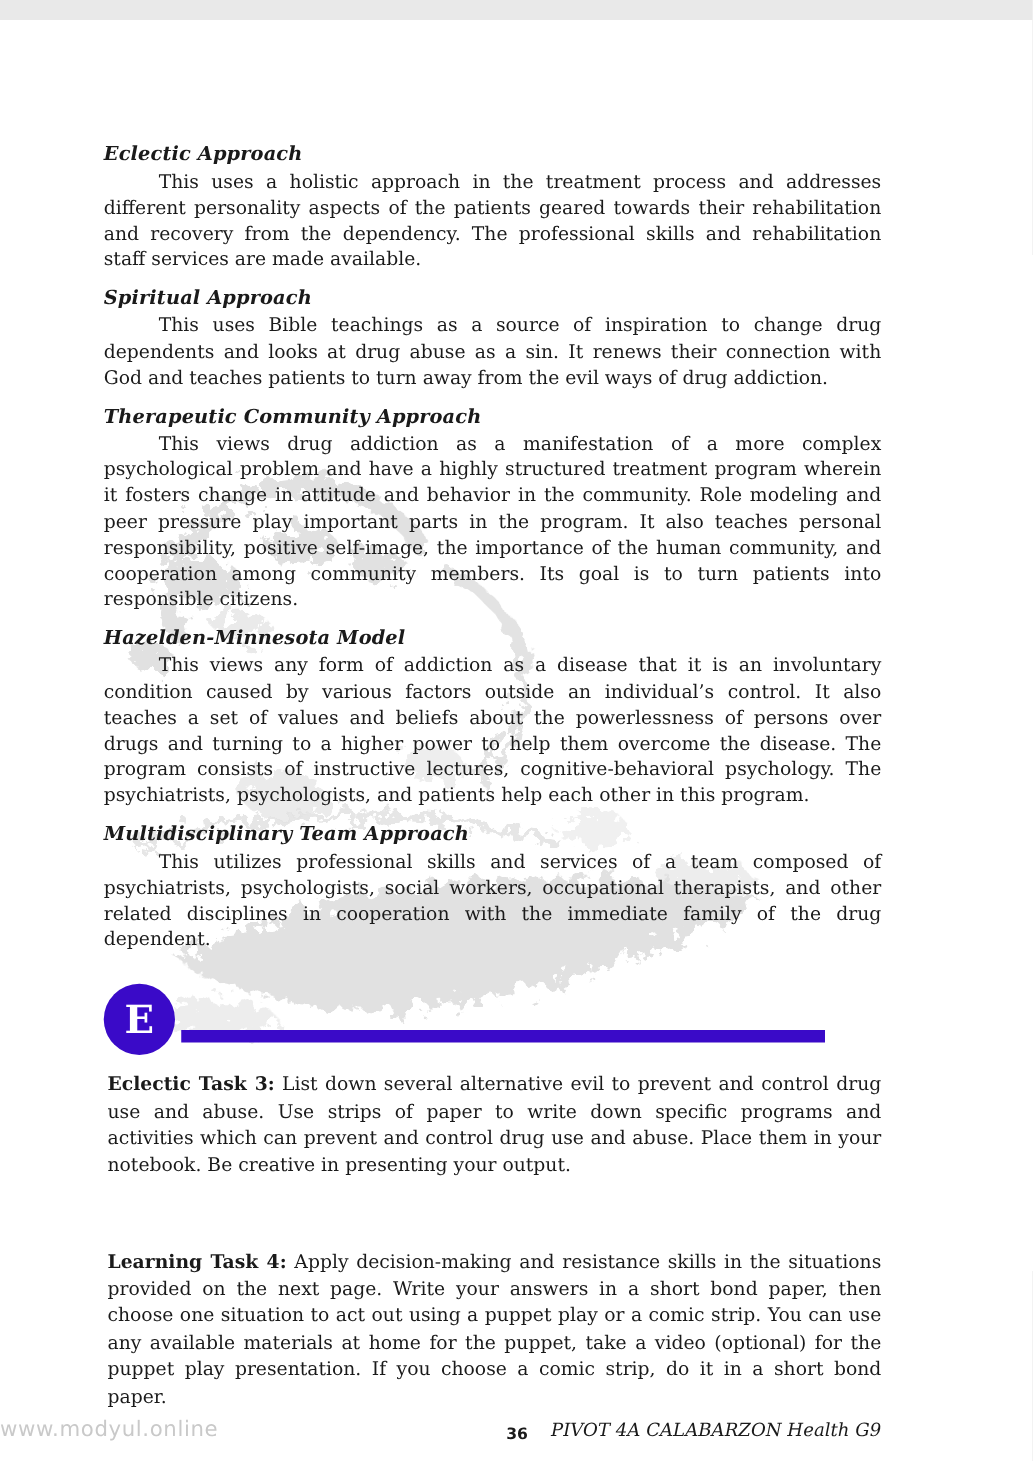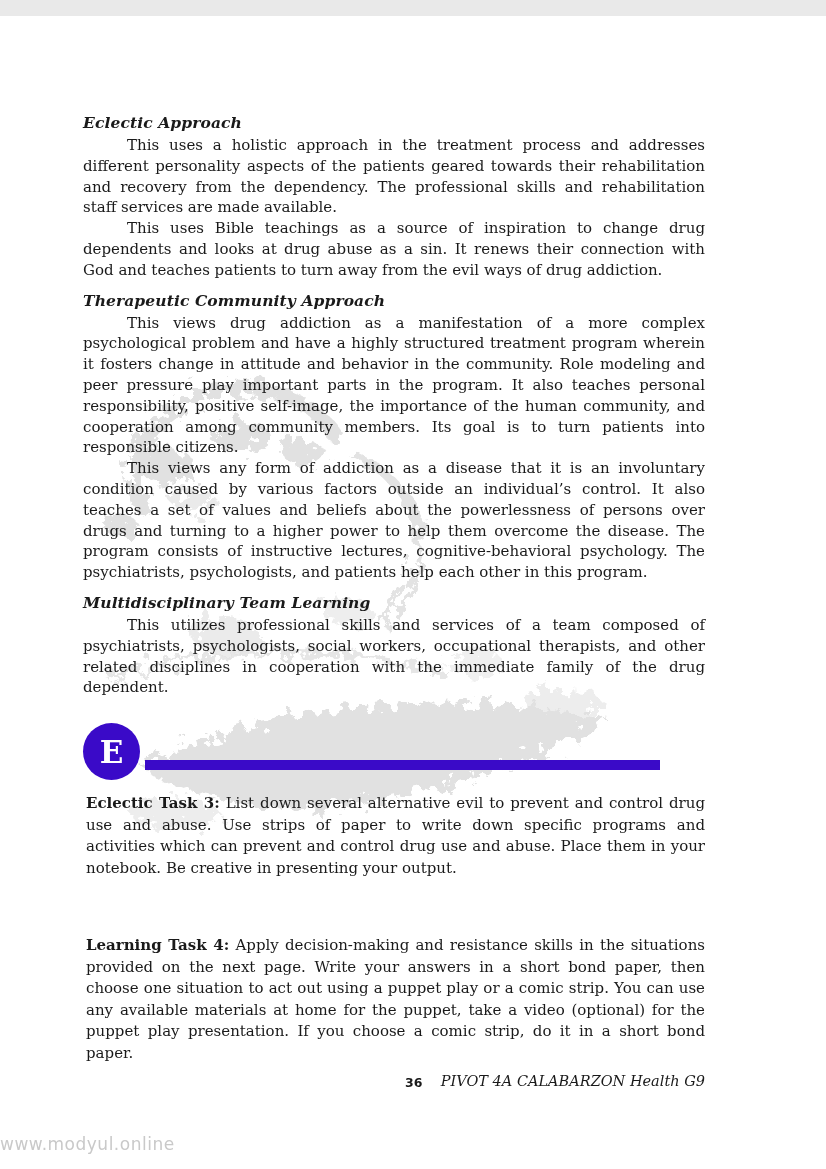--- a/index.html
+++ b/index.html
@@ -141,34 +141,36 @@
   </div>
 
   <main class="content">
 
     <section>
       <h3 class="approach" style="margin-top:0">Eclectic Approach</h3>
       <p class="body-par">This uses a holistic approach in the treatment process and addresses different personality aspects of the patients geared towards their rehabilitation and recovery from the dependency. The professional skills and rehabilitation staff services are made available.</p>
     </section>
 
     <section>
+      <h3 class="approach">Spiritual Approach</h3>
       <p class="body-par">This uses Bible teachings as a source of inspiration to change drug dependents and looks at drug abuse as a sin. It renews their connection with God and teaches patients to turn away from the evil ways of drug addiction.</p>
     </section>
 
     <section>
       <h3 class="approach">Therapeutic Community Approach</h3>
       <p class="body-par">This views drug addiction as a manifestation of a more complex psychological problem and have a highly structured treatment program wherein it fosters change in attitude and behavior in the community. Role modeling and peer pressure play important parts in the program. It also teaches personal responsibility, positive self-image, the importance of the human community, and cooperation among community members. Its goal is to turn patients into responsible citizens.</p>
     </section>
 
     <section>
+      <h3 class="approach">Hazelden-Minnesota Model</h3>
       <p class="body-par">This views any form of addiction as a disease that it is an involuntary condition caused by various factors outside an individual’s control. It also teaches a set of values and beliefs about the powerlessness of persons over drugs and turning to a higher power to help them overcome the disease. The program consists of instructive lectures, cognitive-behavioral psychology. The psychiatrists, psychologists, and patients help each other in this program.</p>
     </section>
 
     <section>
-      <h3 class="approach">Multidisciplinary Team Learning</h3>
+      <h3 class="approach">Multidisciplinary Team Approach</h3>
       <p class="body-par">This utilizes professional skills and services of a team composed of psychiatrists, psychologists, social workers, occupational therapists, and other related disciplines in cooperation with the immediate family of the drug dependent.</p>
     </section>
 
     <div class="divider-row">
       <div class="badge">
         <span>E</span>
       </div>
       <div class="bar"></div>
     </div>
 

